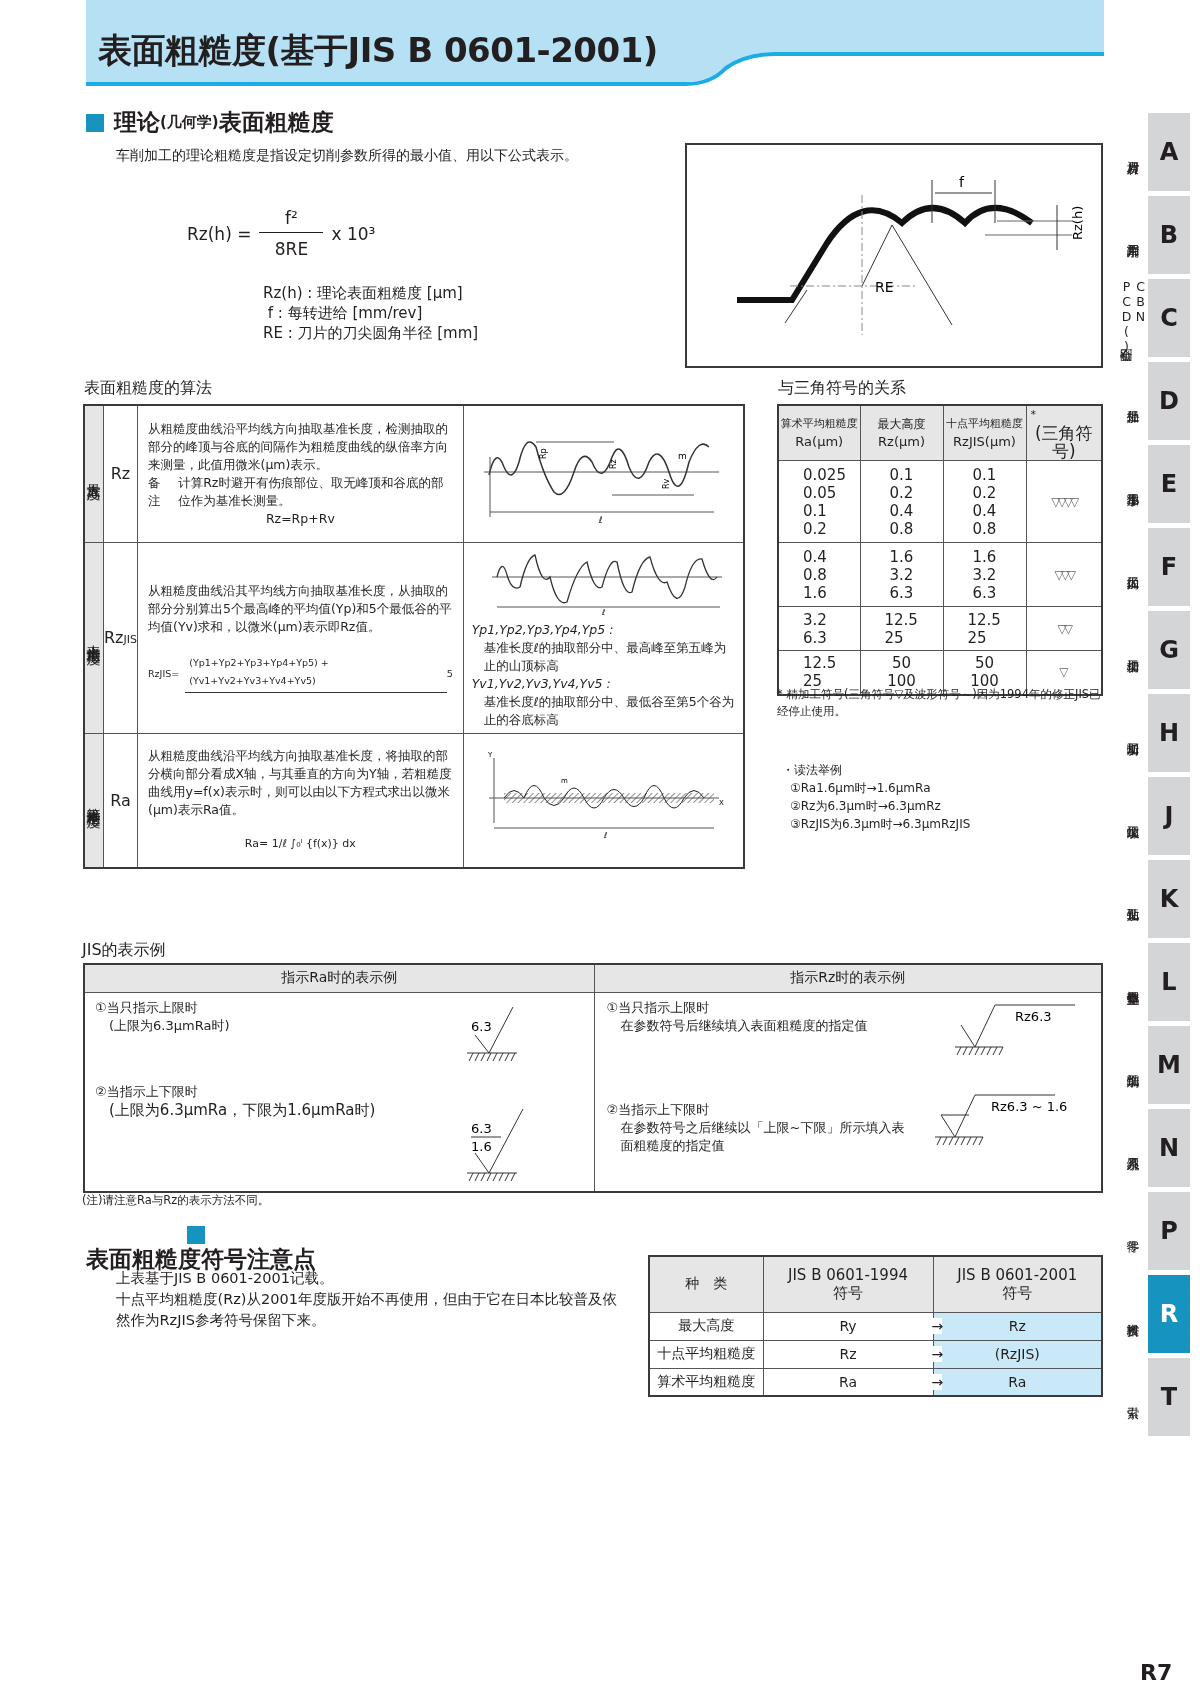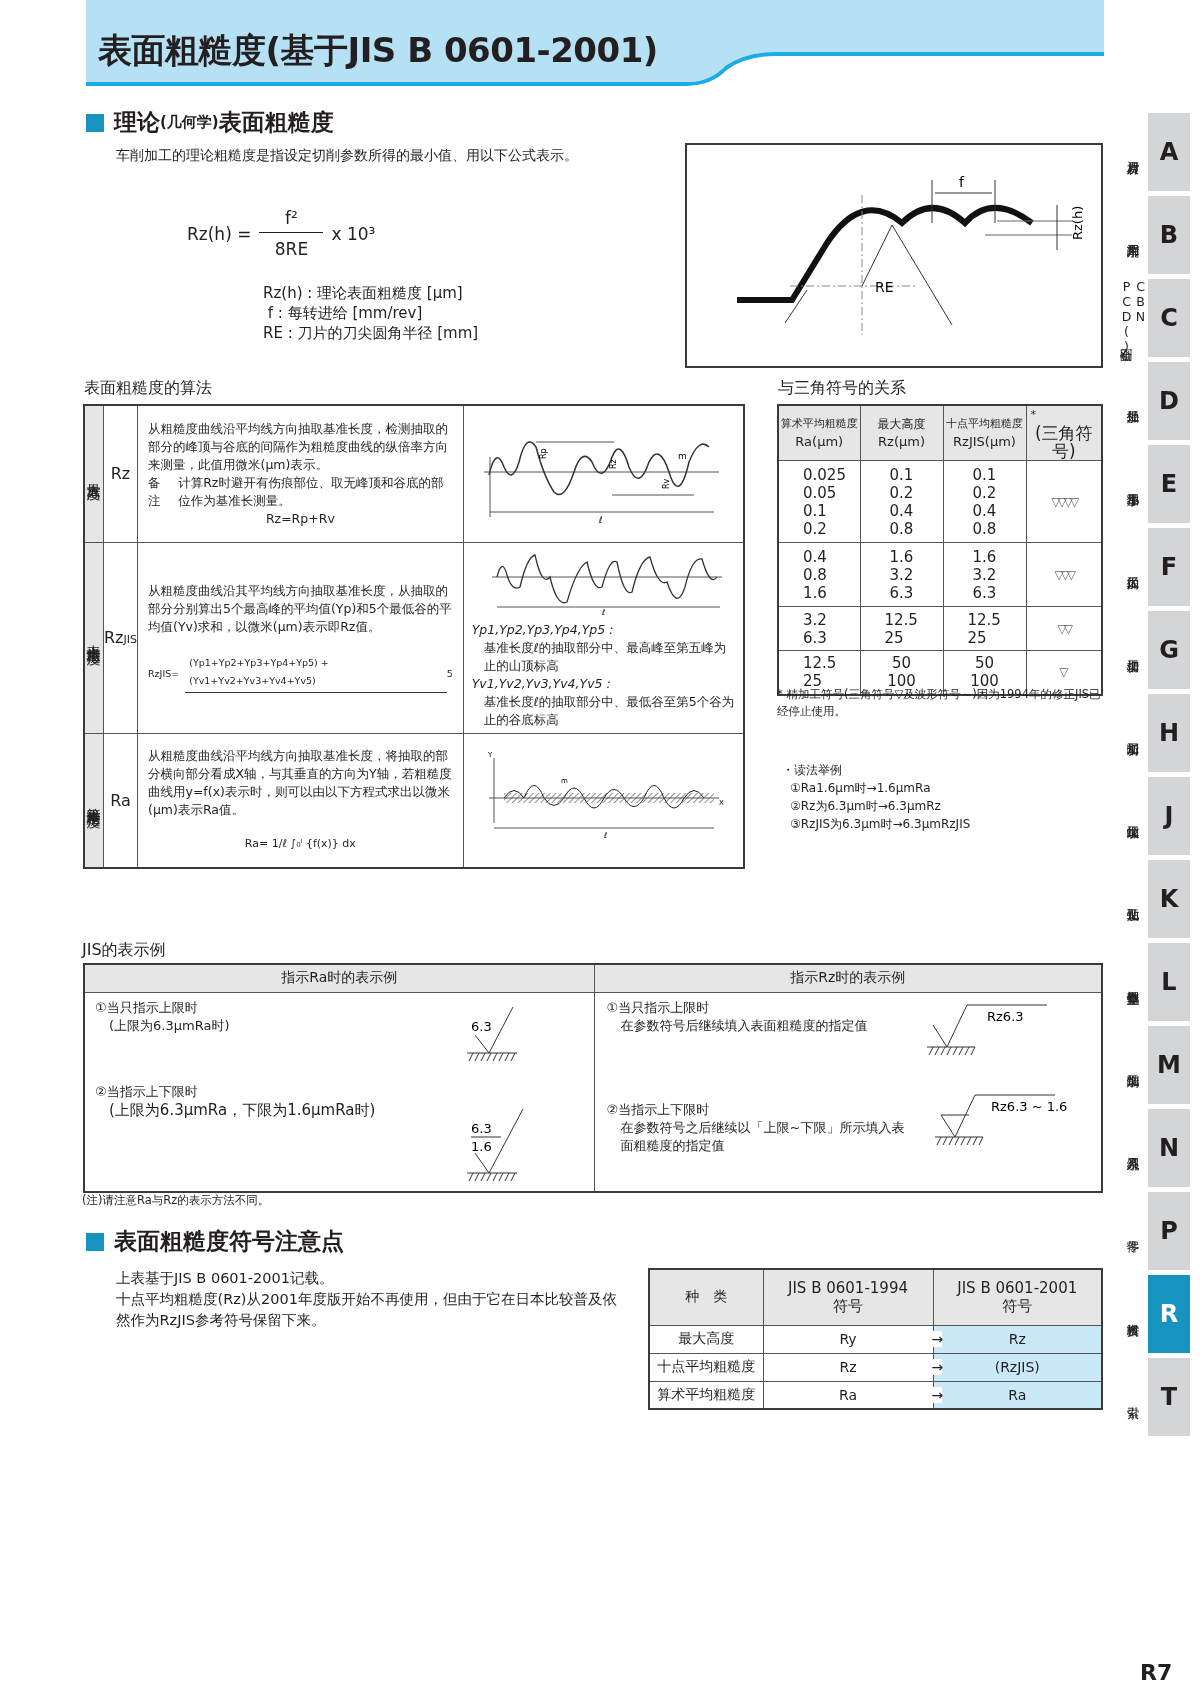--- a/index.html
+++ b/index.html
@@ -303,21 +303,21 @@
               <line x1="6" y1="34" x2="36" y2="34" stroke="#333"></line>
               <polyline points="10,50 24,70 58,6" fill="none" stroke="#333"></polyline>
               <line x1="2" y1="70" x2="52" y2="70" stroke="#333"></line>
               <path d="M4,78 L8,70 M10,78 L14,70 M16,78 L20,70 M22,78 L26,70 M28,78 L32,70 M34,78 L38,70 M40,78 L44,70 M46,78 L50,70" stroke="#333"></path>
             </svg>
       </div>
     </td>
     <td style="vertical-align:top;padding:6px 12px;position:relative;" class="small">
       <div style="font-size:13px;">①当只指示上限时</div>
       <div style="font-size:13px;padding-left:14px;">在参数符号后继续填入表面粗糙度的指定值</div>
-      <div style="position:absolute;left:332px;top:6px;text-align:right;">
+      <div style="position:absolute;left:360px;top:6px;text-align:right;">
         <svg width="160" height="62">
               <polyline points="6,26 20,48 40,6 120,6" fill="none" stroke="#333"></polyline>
               <text x="60" y="22" font-size="13">Rz6.3</text>
               <line x1="0" y1="48" x2="48" y2="48" stroke="#333"></line>
               <path d="M2,56 L6,48 M8,56 L12,48 M14,56 L18,48 M20,56 L24,48 M26,56 L30,48 M32,56 L36,48 M38,56 L42,48 M44,56 L48,48" stroke="#333"></path>
             </svg>
       </div>
       <div style="font-size:13px;margin-top:66px;">②当指示上下限时</div>
       <div style="font-size:13px;padding-left:14px;width:300px;">在参数符号之后继续以「上限~下限」所示填入表面粗糙度的指定值</div>
       <div style="position:absolute;left:340px;top:96px;">
@@ -328,29 +328,29 @@
               <line x1="0" y1="48" x2="48" y2="48" stroke="#333"></line>
               <path d="M2,56 L6,48 M8,56 L12,48 M14,56 L18,48 M20,56 L24,48 M26,56 L30,48 M32,56 L36,48 M38,56 L42,48 M44,56 L48,48" stroke="#333"></path>
             </svg>
       </div>
     </td>
   </tr>
 </tbody>
   </table>
 <div class="abs" style="left:82px;top:1193px;font-size:11.5px;">(注)请注意Ra与Rz的表示方法不同。</div>
 
-<div class="abs sec-head" style="left:86px;top:1226px;">
+<div class="abs sec-head" style="left:86px;top:1226px;flex-direction:column;">
   <span class="sec-square"></span>
   <span>表面粗糙度符号注意点</span>
 </div>
 <div class="abs body-text" style="left:116px;top:1268px;width:510px;font-size:14.5px;">
   <div>上表基于JIS B 0601-2001记载。</div>
   <div>十点平均粗糙度(Rz)从2001年度版开始不再使用，但由于它在日本比较普及依然作为RzJIS参考符号保留下来。</div>
 </div>
-<table class="abs tbl" style="left:648px;top:1255px;width:455px;font-size:14px;margin-top:13px;">
+<table class="abs tbl" style="left:648px;top:1255px;width:455px;font-size:14px;">
   <tbody>
       <tr style="height:56px;">
     <th style="width:114px;">种　类</th>
     <th style="width:170px;white-space:pre-line;line-height:18px;font-size:15px;">JIS B 0601-1994
 符号</th>
     <th style="white-space:pre-line;line-height:18px;font-size:15px;">JIS B 0601-2001
 符号</th>
   </tr>
   <tr style="height:28px;">
     <td class="c">最大高度</td>

